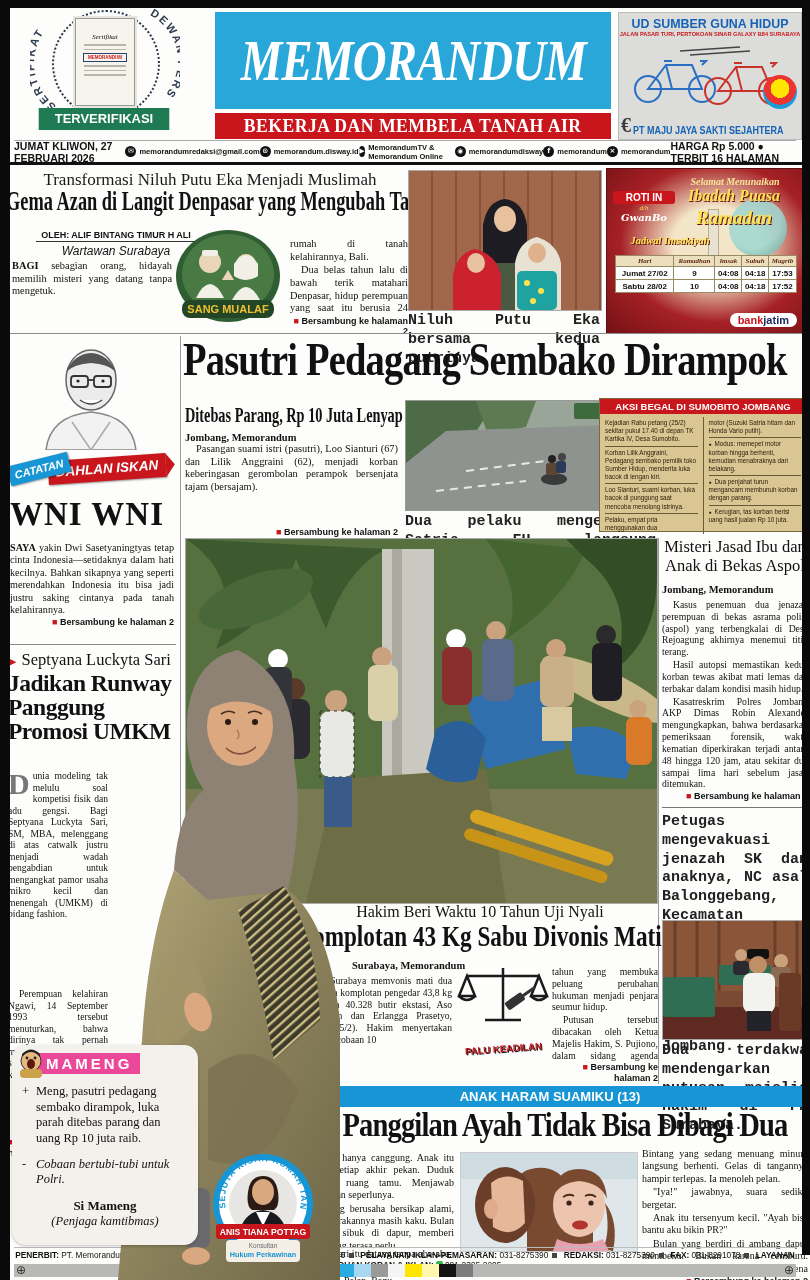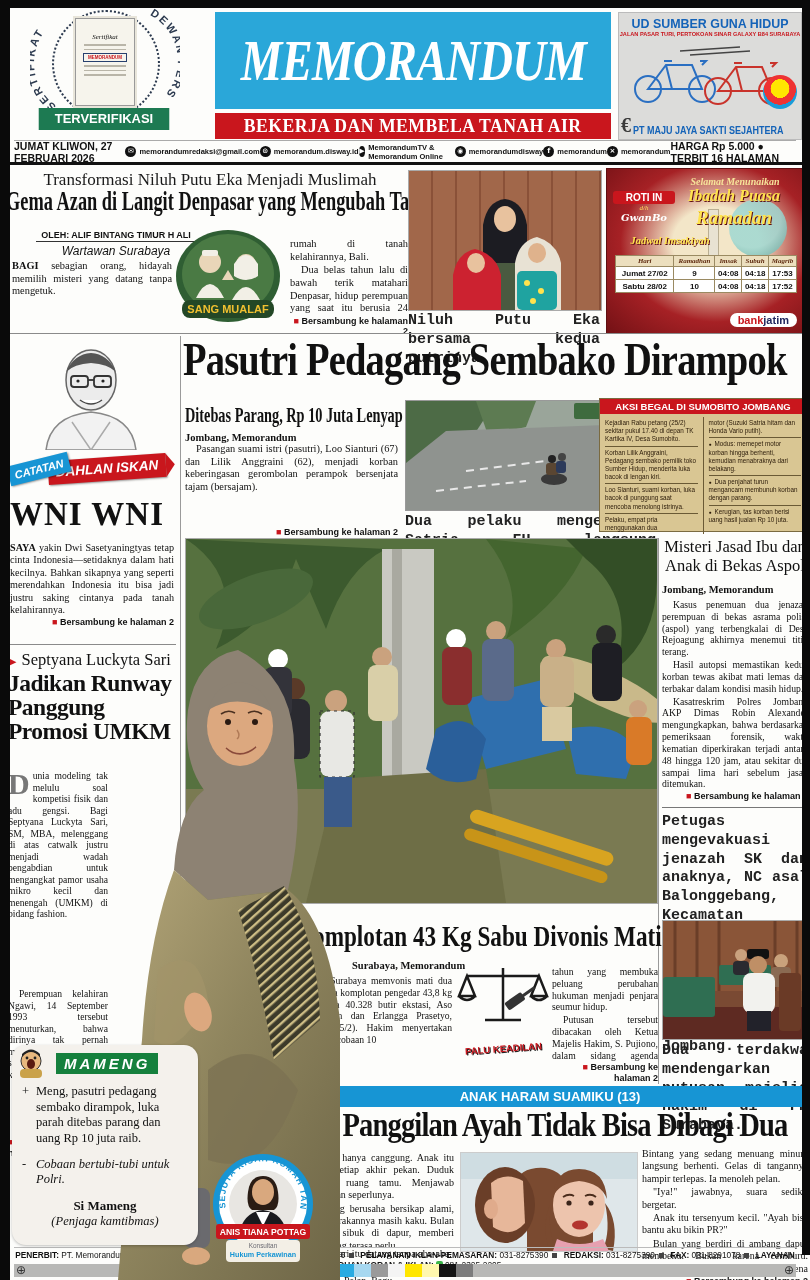--- a/index.html
+++ b/index.html
@@ -81,22 +81,22 @@
   .rib-red::after{content:"";position:absolute;right:-9px;top:0;border-left:9px solid #c9161d;border-top:12px solid transparent;border-bottom:12px solid transparent;}
   #wni-head{left:10px;top:496px;width:168px;font-weight:bold;font-size:33px;letter-spacing:1px;}
   
   #sep-kicker{left:8px;top:650px;width:170px;font-size:16.5px;white-space:nowrap;}
   #sep-kicker::before{content:"▶";color:#c9161d;font-size:11px;margin-right:5px;}
   #sep-head{left:8px;top:672px;width:175px;font-weight:bold;font-size:23.5px;line-height:1.02;letter-spacing:-.5px;}
   #sep-body{left:8px;top:770px;width:100px;font-size:9.6px;line-height:1.2;text-align:justify;}
   .dropcap{float:left;font-size:30px;line-height:.8;font-weight:bold;color:#777;margin:2px 3px 0 0;}
   
   #mameng{left:12px;top:1045px;width:186px;height:200px;background:#f4f1ec;border-radius:14px;box-shadow:0 1px 3px rgba(0,0,0,.25);z-index:6;padding:8px 10px;box-sizing:border-box;}
-  #mameng .bar{background:#15803d;color:#fff;font-weight:bold;font-style:italic;font-family:"Liberation Sans",sans-serif;
-               font-size:15px;letter-spacing:3px;padding:2px 8px;display:inline-block;margin-left:34px;}
+  #mameng .bar{background:#ec4899;color:#fff;font-weight:bold;font-family:"Liberation Sans",sans-serif;
+               font-size:15px;letter-spacing:3px;padding:2px 8px;display:inline-block;margin-left:16px;}
   #mameng .itm{display:flex;gap:6px;font-size:12.5px;line-height:1.25;margin-top:10px;}
   #mameng .pf{flex:0 0 8px;}
   #mameng .sign1{text-align:center;font-weight:bold;font-size:13px;margin-top:10px;}
   #mameng .sign2{text-align:center;font-style:italic;font-size:12.5px;}
   
   #subhead{left:185px;top:402px;width:215px;font-weight:bold;font-size:22px;}
   #mid-body{left:185px;top:432px;width:213px;}
   #cctv{left:405px;top:400px;width:251px;height:109px;overflow:hidden;border:1px solid #999;}
   #cctv-cap{left:405px;top:513px;width:251px;}
   
@@ -521,20 +521,21 @@
          <circle cx="95" cy="44" r="9" fill="#bf8f66"></circle>
          <rect x="80" y="52" width="32" height="40" rx="8" fill="#f2f2ee"></rect>
          <rect x="84" y="90" width="24" height="20" fill="#22222a"></rect>
         </g>
       <rect x="116" y="52" width="22" height="58" rx="4" fill="#6a3a26"></rect>
     </svg>
   </div>
   <div class="abs caption" style="left:662px;top:1042px;width:146px;">Dua terdakwa mendengarkan putusan majelis hakim di PN Surabaya.</div>
 
   <div class="abs rule-h" style="left:185px;top:900px;width:471px;"></div>
+  <div class="abs serif" id="sabu-kick">Hakim Beri Waktu 10 Tahun Uji Nyali</div>
   <div class="abs" id="sabu-head">
     <span class="condense" style="transform:scaleX(.8);">Komplotan 43 Kg Sabu Divonis Mati</span></div>
   <div class="abs dateline" style="left:352px;top:960px;">Surabaya, Memorandum</div>
   <div class="abs" id="sabu-col1">
     <p class="p" style="height:92px;overflow:hidden;">PN Surabaya memvonis mati dua terdakwa komplotan pengedar 43,8 kg sabu dan 40.328 butir ekstasi, Aso Rohmadin dan Erlangga Prasetyo, Rabu (25/2). Hakim menyertakan masa percobaan 10</p>
   </div>
   <div class="abs" id="palu">
     <svg width="96" height="72" viewBox="0 0 96 72">
       <g stroke="#1a1a1a" stroke-width="2.5" fill="none">
         <line x1="48" y1="6" x2="48" y2="58"></line>

